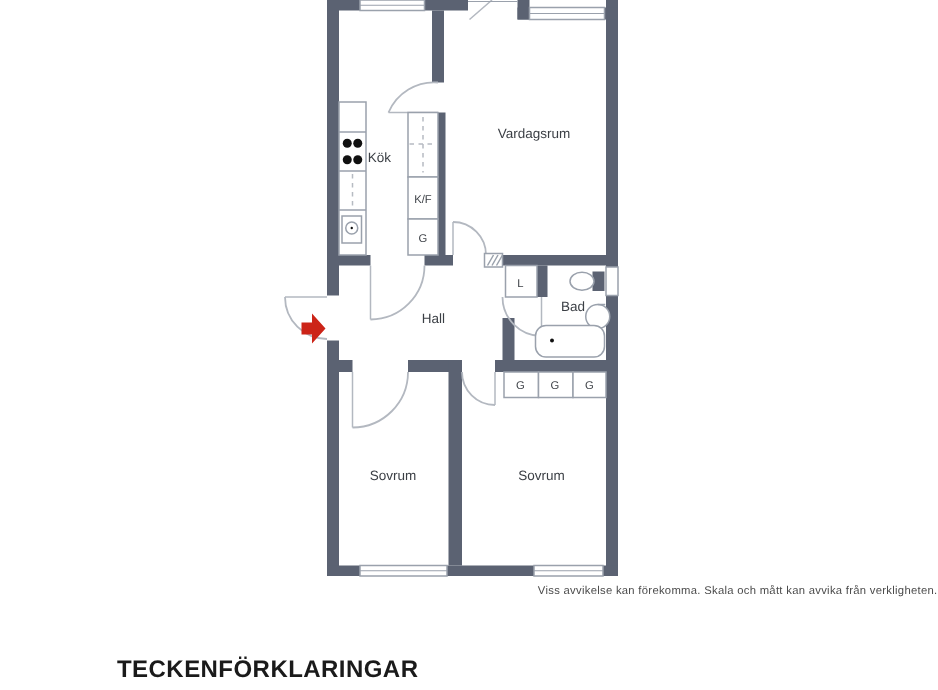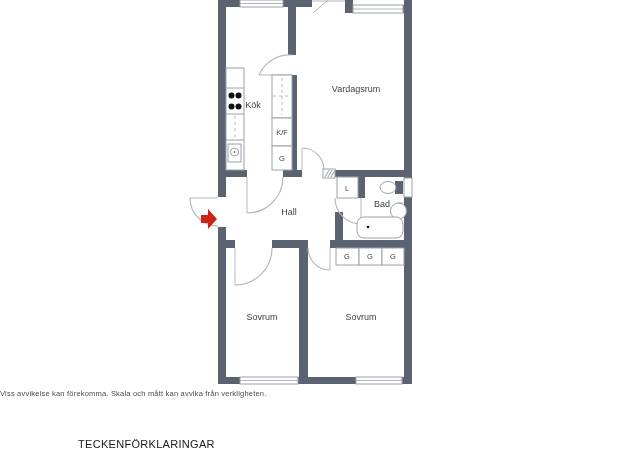--- a/index.html
+++ b/index.html
@@ -12,24 +12,24 @@
   .fxline{stroke:#9aa1ac;stroke-width:1;fill:none;}
   .fxdash{stroke:#b6bbc2;stroke-width:1;fill:none;stroke-dasharray:3 3;}
   .arc{stroke:#b3b8c0;stroke-width:1.2;fill:none;}
   .leaf{stroke:#b3b8c0;stroke-width:1;fill:none;}
   .win{fill:#ffffff;stroke:#9aa1ac;stroke-width:1;}
   .winline{stroke:#9aa1ac;stroke-width:0.8;fill:none;}
   .burner{fill:#111111;}
   .dark{fill:#5b6272;}
   text.room{font-size:9px;fill:#3b3f45;text-anchor:middle;}
   text.closet{font-size:7.5px;fill:#3b3f45;text-anchor:middle;}
-  .disclaimer{position:absolute;left:0;right:0;top:389px;text-align:left;
+  .disclaimer{position:absolute;left:0;right:0;top:389px;text-align:right;
       font-size:7.5px;color:#4a4a4a;letter-spacing:0.2px;}
-  .legend-heading{position:absolute;left:78px;top:438px;font-size:11px;
-      font-weight:normal;color:#1a1a1a;letter-spacing:0.3px;}
+  .legend-heading{position:absolute;left:78px;top:438px;font-size:16px;
+      font-weight:bold;color:#1a1a1a;letter-spacing:0.3px;}
 </style>
 </head>
 <body>
 
 <svg id="plan" width="625" height="400" viewBox="0 0 625 400" xmlns="http://www.w3.org/2000/svg">
 
   <rect class="floor" x="218" y="0" width="194" height="384"></rect>
 
   <g>
     <rect class="wall" x="218" y="0" width="8" height="384"></rect>

